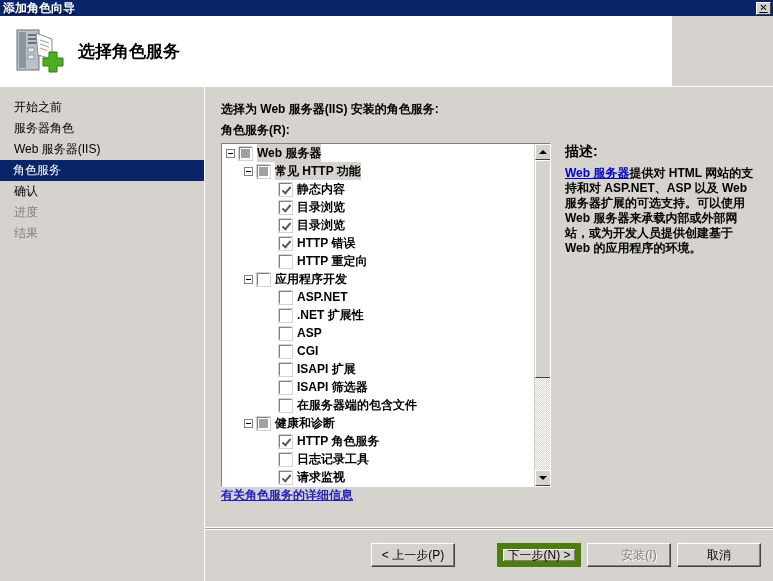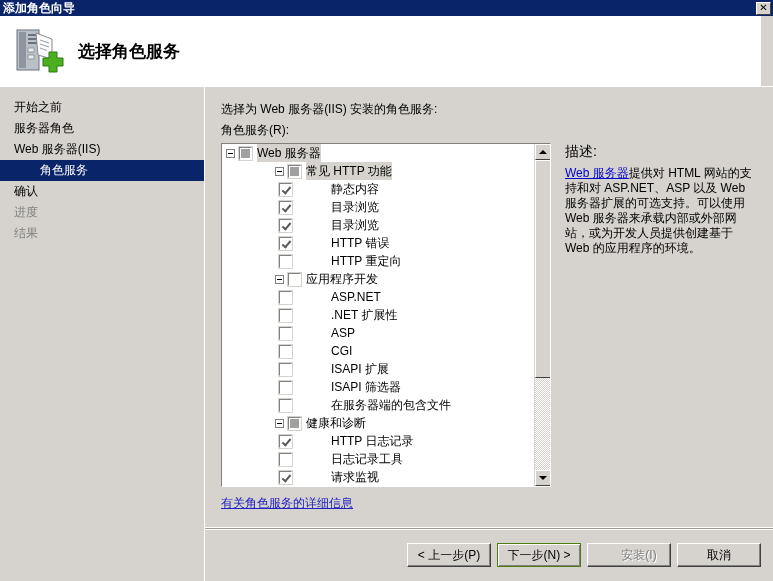--- a/index.html
+++ b/index.html
@@ -26,20 +26,21 @@
   
   .titlebar {
     position: absolute;
     left: 0; top: 0;
     width: 773px;
     height: 16px;
     background: #0a246a;
     display: flex;
     align-items: center;
     justify-content: space-between;
+    text-decoration: underline;
   }
   .titlebar-text {
     color: #ffffff;
     font-size: 12px;
     font-weight: bold;
     padding-left: 3px;
     letter-spacing: 0px;
     line-height: 16px;
     white-space: nowrap;
   }
@@ -64,21 +65,21 @@
     color: #000000;
     line-height: 1;
     box-sizing: border-box;
     cursor: default;
   }
 
   
   .header {
     position: absolute;
     left: 0; top: 16px;
-    width: 761px;
+    width: 672px;
     height: 70px;
     background: #ffffff;
     display: flex;
     align-items: center;
   }
   .header-icon {
     margin-left: 12px;
     margin-right: 14px;
     width: 52px;
     height: 52px;
@@ -104,37 +105,38 @@
   }
   .nav-item {
     height: 21px;
     line-height: 21px;
     padding-left: 14px;
     font-size: 12px;
     color: #000000;
     white-space: nowrap;
     cursor: default;
   }
-  .nav-item.indent { padding-left: 40px; }
+  .nav-item.indent { padding-left: 13px; }
   .nav-item.selected {
     background: #0a246a;
     color: #ffffff;
   }
   .nav-item.disabled { color: #808080; }
 
   
   .content {
     position: absolute;
     left: 204px; top: 86px;
     width: 569px;
     height: 441px;
     background: #d6d3ce;
     border-top: 1px solid #ffffff;
     border-left: 1px solid #ffffff;
     box-sizing: border-box;
+    font-weight: bold;
   }
   .content-inner {
     position: relative;
     padding: 14px 14px 0 16px;
   }
   .intro-line {
     font-size: 12px;
     margin-bottom: 4px;
     white-space: nowrap;
   }
@@ -175,22 +177,22 @@
   }
   .tree-row {
     display: flex;
     align-items: center;
     height: 18px;
     padding-left: 4px;
     white-space: nowrap;
     cursor: default;
   }
   .tree-row.lvl1 { padding-left: 4px; }
-  .tree-row.lvl2 { padding-left: 22px; margin-left: 31px; }
-  .tree-row.lvl3 { padding-left: 57px; gap: 34px; }
+  .tree-row.lvl2 { padding-left: 22px; }
+  .tree-row.lvl3 { padding-left: 57px; }
 
   .expander {
     width: 9px;
     height: 9px;
     border: 1px solid #808080;
     background: #ffffff;
     position: relative;
     margin-right: 4px;
     flex: none;
     box-sizing: border-box;
@@ -322,21 +324,21 @@
   }
   .desc-link {
     color: #0000cc;
     text-decoration: underline;
     cursor: default;
   }
 
   
   .more-link {
     display: inline-block;
-    margin-top: 8px;
+    margin-top: 0;
     font-size: 12px;
     color: #2020c0;
     text-decoration: underline;
     cursor: default;
   }
 
   
   .footer {
     position: absolute;
     left: 204px;
@@ -376,22 +378,23 @@
     font-size: 12px;
     color: #000000;
     box-sizing: border-box;
     display: flex;
     align-items: center;
     justify-content: center;
     cursor: default;
     white-space: nowrap;
   }
   .btn.default {
-    border: 1px solid #4d7c0f;
+    border: 6px solid #4d7c0f;
     box-shadow: inset 1px 1px 0 #ffffff, inset -1px -1px 0 #808080;
+    margin-left: 36px;
   }
   .btn.disabled {
     color: #808080;
     text-shadow: 1px 1px 0 #ffffff;
     padding-left: 20px;
   }
 </style>
 </head>
 <body>
 
@@ -509,21 +512,21 @@
                   <span class="cbox"></span>
                   <span class="tree-label">在服务器端的包含文件</span>
                 </div>
                 <div class="tree-row lvl2">
                   <span class="expander"></span>
                   <span class="cbox partial"></span>
                   <span class="tree-label">健康和诊断</span>
                 </div>
                 <div class="tree-row lvl3">
                   <span class="cbox checked"></span>
-                  <span class="tree-label">HTTP 日志记录</span>
+                  <span class="tree-label">HTTP 角色服务</span>
                 </div>
                 <div class="tree-row lvl3">
                   <span class="cbox"></span>
                   <span class="tree-label">日志记录工具</span>
                 </div>
                 <div class="tree-row lvl3">
                   <span class="cbox checked"></span>
                   <span class="tree-label">请求监视</span>
                 </div>
               </div>

